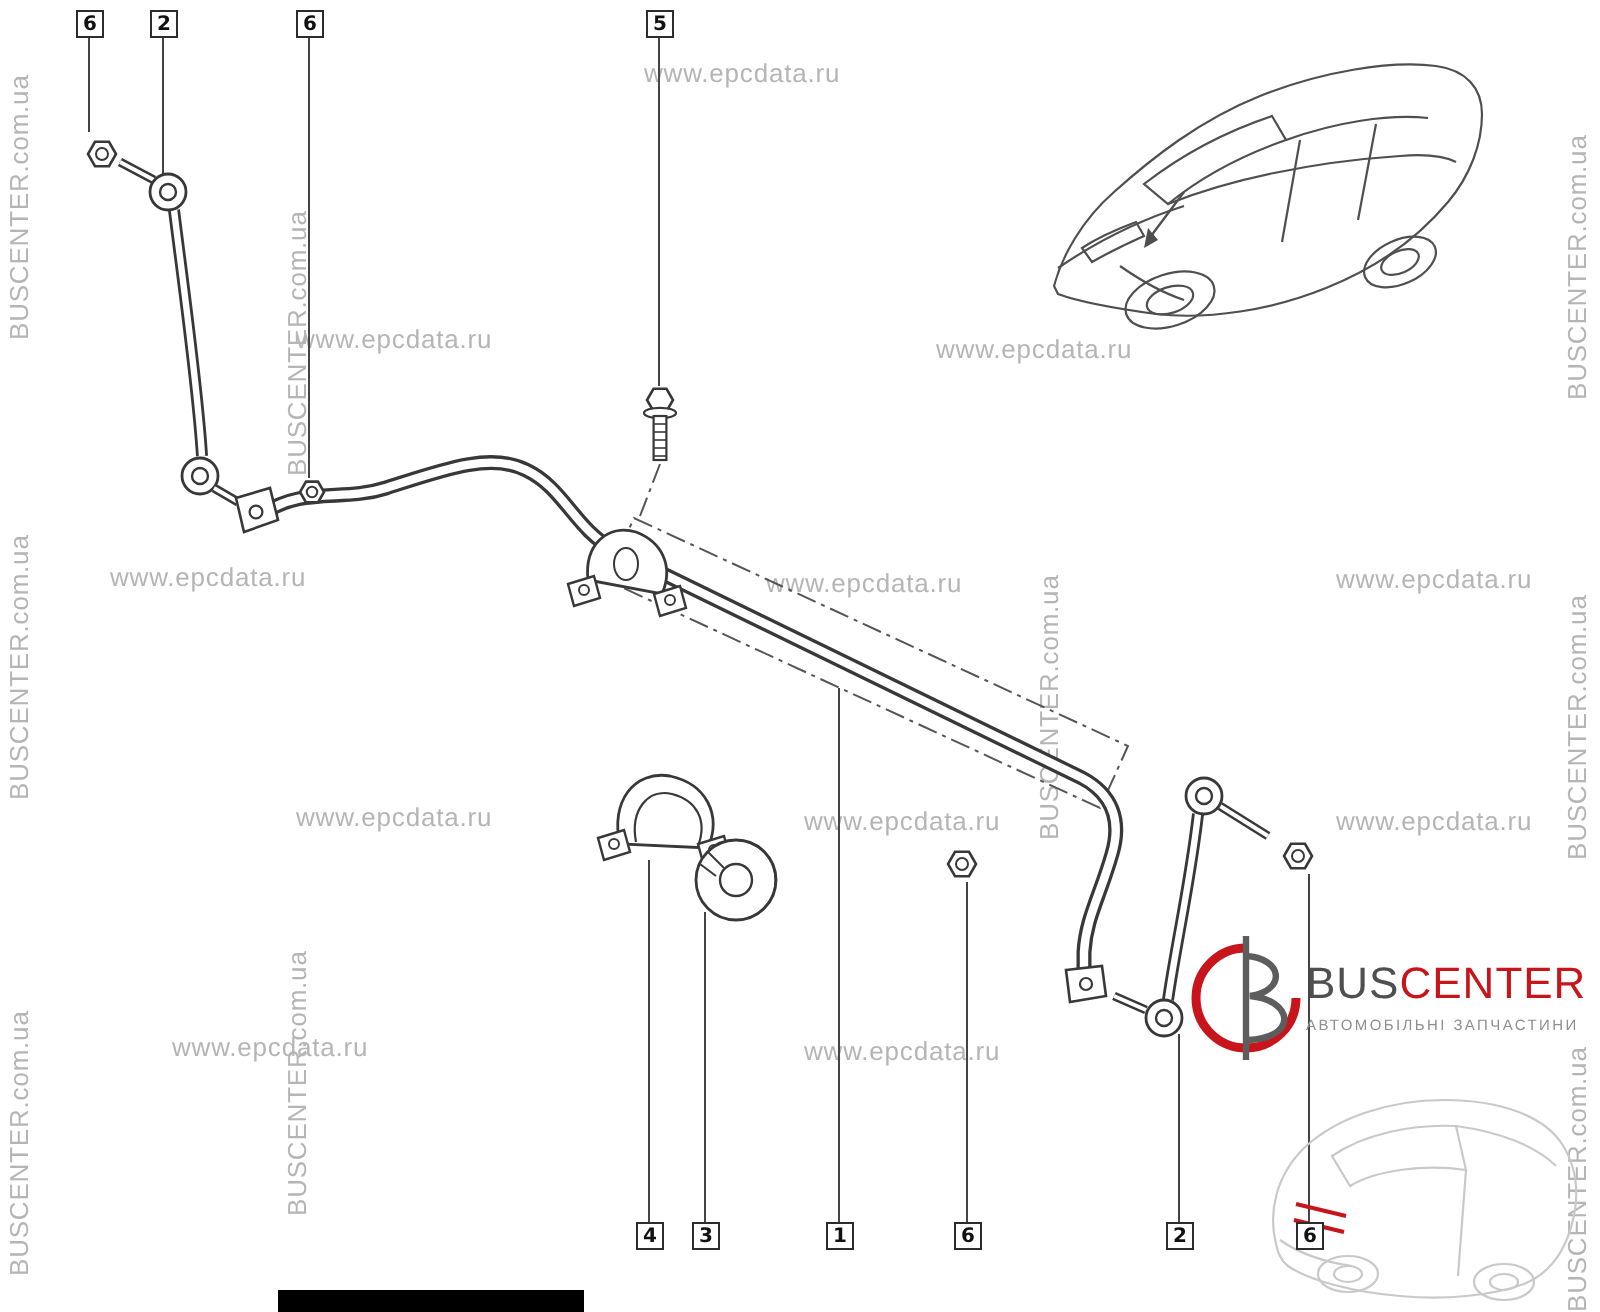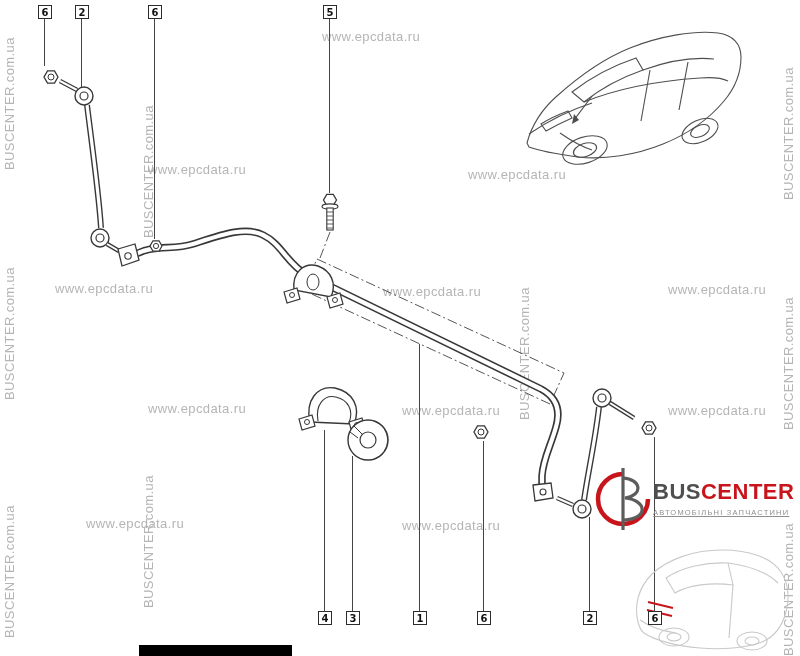--- a/index.html
+++ b/index.html
@@ -23,25 +23,25 @@
   
   .callout {
     position:absolute; width:14px; height:14px; background:#fff;
     border:1px solid #2c2c2c; color:#111;
     font:bold 10px "DejaVu Sans", sans-serif;
     display:flex; align-items:center; justify-content:center;
   }
 
   
   .brand { position:absolute; left:653px; top:481px; }
-  .brand .word { font-weight:bold; font-size:22px; letter-spacing:0.5px; line-height:1; white-space:nowrap; }
+  .brand .word { font-weight:normal; font-size:22px; letter-spacing:0.5px; line-height:1; white-space:nowrap; }
   .brand .bus { color:#4f4f4f; }
   .brand .center { color:#c8151c; }
   .brand .tagline {
-    margin-top:5px; font-size:7.5px; letter-spacing:1.2px; color:#8f8f8f; white-space:nowrap;text-decoration:underline;
+    margin-top:5px; font-size:7.5px; letter-spacing:1.2px; color:#8f8f8f; white-space:nowrap;
   }
 
   .bottom-bar { position:absolute; left:139px; top:645px; width:153px; height:11px; background:#000; }
 </style>
 </head>
 <body>
 
 <div class="stage">
 
   <span class="wm" style="left:322px;top:30px">www.epcdata.ru</span>

